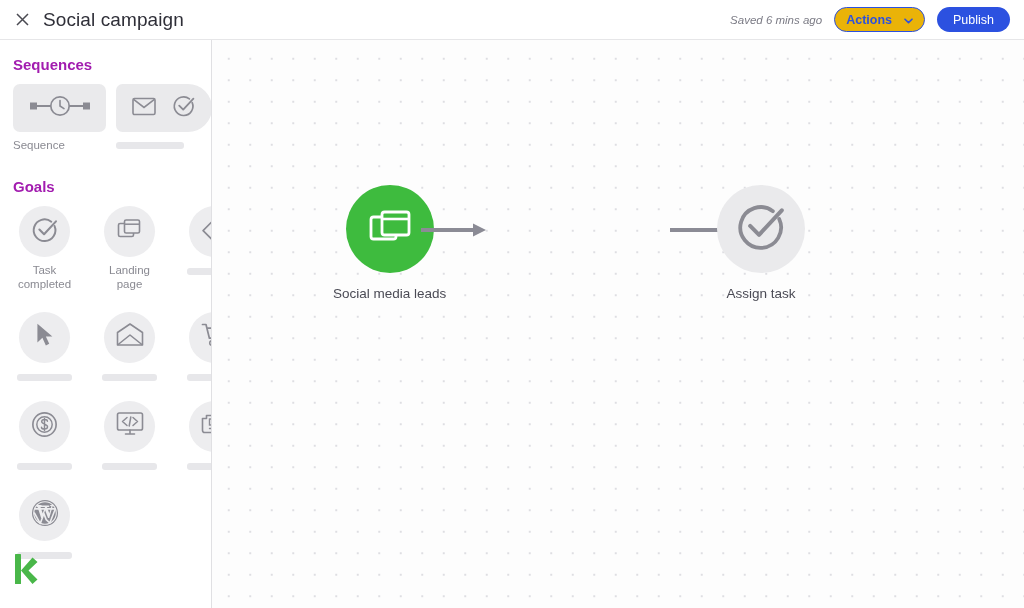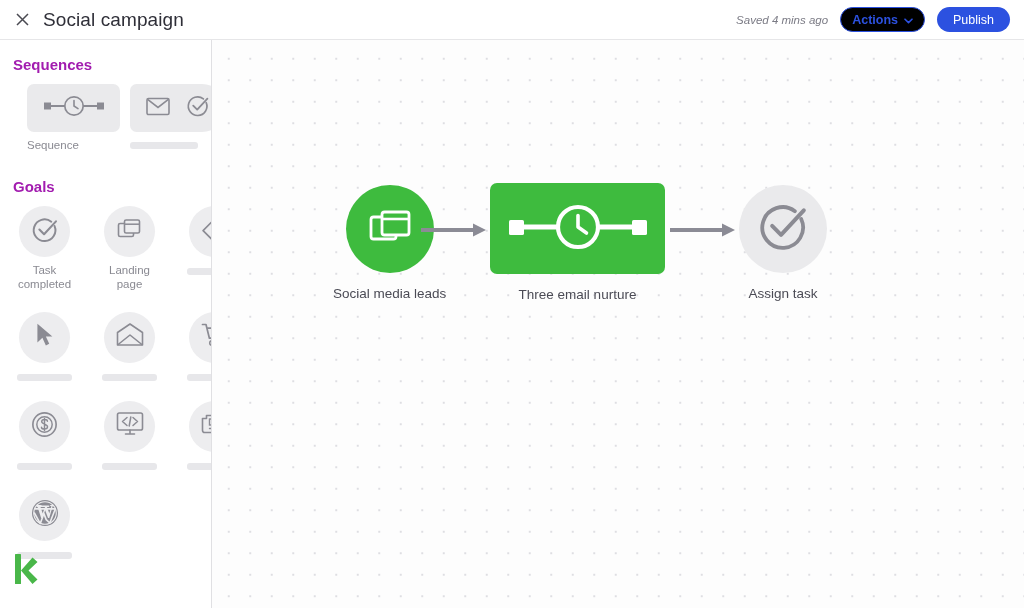--- a/index.html
+++ b/index.html
@@ -29,24 +29,24 @@
     font-size: 19px; color: #2f2f38; letter-spacing: .1px;
     margin-left: 9px; white-space: nowrap;
   }
   .header-right {
     margin-left: auto; display: flex; align-items: center; gap: 12px;
   }
   .saved-text {
     font-size: 11.5px; font-style: italic; color: #7b7b85; white-space: nowrap;
   }
   .actions-btn {
-    display: flex; align-items: center; gap: 6px;
+    display: flex; align-items: center; gap: 12px;
     height: 25px; padding: 0 11px;
     border: 1px solid #2c51e0; border-radius: 13px;
-    color: #2c51e0; background: #000000; font-size: 12.5px; font-weight: bold;
+    color: #2c51e0; background: #eab308; font-size: 12.5px; font-weight: bold;
     cursor: pointer; white-space: nowrap;
   }
   .publish-btn {
     display: flex; align-items: center; justify-content: center;
     height: 25px; padding: 0 16px;
     border: none; border-radius: 13px;
     background: #2c51e0; color: #fff; font-size: 12.5px; font-weight: normal;
     cursor: pointer; white-space: nowrap;
   }
   .chev { display: block; }
@@ -59,21 +59,21 @@
     position: relative; width: 212px; min-width: 212px; height: 568px;
     background: #ffffff;
     border-right: 1px solid #e0e0e3;
     padding: 16px 0 0 0;
     overflow: hidden;
   }
   .section-title {
     font-size: 15px; font-weight: bold; color: #a21caf;
     padding: 0 0 0 13px; margin-bottom: 11px;
   }
-  .sequences-row { display: flex; gap: 12px; padding-left: 25px; }
+  .sequences-row { display: flex; gap: 12px; padding-left: 11px; }
   .seq-card {
     height: 48px; border-radius: 7px; background: #eaeaec;
     display: flex; align-items: center; justify-content: center; gap: 16px;
     cursor: pointer;
   }
   .seq-card.primary { width: 93px; }
   .seq-card.ghost { width: 96px; border-radius: 7px 26px 26px 7px; }
   .seq-label {
     font-size: 11.5px; color: #8a8a92; margin-top: 7px; line-height: 1.15;
     text-align: left;
@@ -142,21 +142,21 @@
 
   <div class="header">
     <div class="close-btn">
       <svg width="13" height="13" viewBox="0 0 13 13" aria-hidden="true">
         <path d="M1 1 L12 12 M12 1 L1 12" stroke="#4a4a52" stroke-width="1.5" fill="none"></path>
       </svg>
     </div>
     <div class="page-title">Social campaign</div>
 
     <div class="header-right">
-      <div class="saved-text">Saved 4 mins ago</div>
+      <div class="saved-text">Saved 6 mins ago</div>
 
       <button class="actions-btn">
         <span>Actions</span>
         <span class="chev">
           <svg width="9" height="6" viewBox="0 0 9 6" aria-hidden="true">
             <path d="M1 1.2 L4.5 4.6 L8 1.2" stroke="#2c51e0" stroke-width="1.6" fill="none" stroke-linecap="round" stroke-linejoin="round"></path>
           </svg>
         </span>
       </button>
 
@@ -368,45 +368,31 @@
 
         <div class="connector" style="left:209px; top:182px;">
           <span>
             <svg width="66" height="16" viewBox="0 0 66 16" aria-hidden="true">
               <line x1="0" y1="8" x2="53" y2="8" stroke="#8b8b95" stroke-width="4"></line>
               <path d="M52 1.5 L65 8 L52 14.5 Z" fill="#8b8b95"></path>
             </svg>
           </span>
         </div>
 
-        <div class="node" style="left:278px; top:143px;">
-          <div class="box-node">
-            <span>
-              <svg width="146" height="48" viewBox="0 0 146 48" aria-hidden="true">
-                <line x1="12" y1="24" x2="134" y2="24" stroke="#ffffff" stroke-width="5"></line>
-                <rect x="4" y="17" width="15" height="15" rx="1.6" fill="#ffffff"></rect>
-                <rect x="127" y="17" width="15" height="15" rx="1.6" fill="#ffffff"></rect>
-                <circle cx="73" cy="24" r="20" fill="#3ebb3e" stroke="#ffffff" stroke-width="4.2"></circle>
-                <path d="M73 12.5 V24 L81.5 30" stroke="#ffffff" stroke-width="3.6" fill="none" stroke-linecap="round" stroke-linejoin="round"></path>
-              </svg>
-            </span>
-          </div>
-          <div class="node-label">Three email nurture</div>
-        </div>
 
         <div class="connector" style="left:458px; top:182px;">
           <span>
             <svg width="66" height="16" viewBox="0 0 66 16" aria-hidden="true">
               <line x1="0" y1="8" x2="53" y2="8" stroke="#8b8b95" stroke-width="4"></line>
               <path d="M52 1.5 L65 8 L52 14.5 Z" fill="#8b8b95"></path>
             </svg>
           </span>
         </div>
 
-        <div class="node" style="left:527px; top:145px;">
+        <div class="node" style="left:505px; top:145px;">
           <div class="circle-node grey">
             <span>
               <svg width="52" height="52" viewBox="0 0 24 24" aria-hidden="true">
                 <path d="M20.4 8.3 A9.4 9.4 0 1 1 17.5 4.7" fill="none" stroke="#8b8b93" stroke-width="1.75" stroke-linecap="round"></path>
                 <path d="M7 11.5 L11.1 15.6 L21.6 4.3" fill="none" stroke="#8b8b93" stroke-width="1.85" stroke-linecap="round" stroke-linejoin="round"></path>
               </svg>
             </span>
           </div>
           <div class="node-label">Assign task</div>
         </div>

